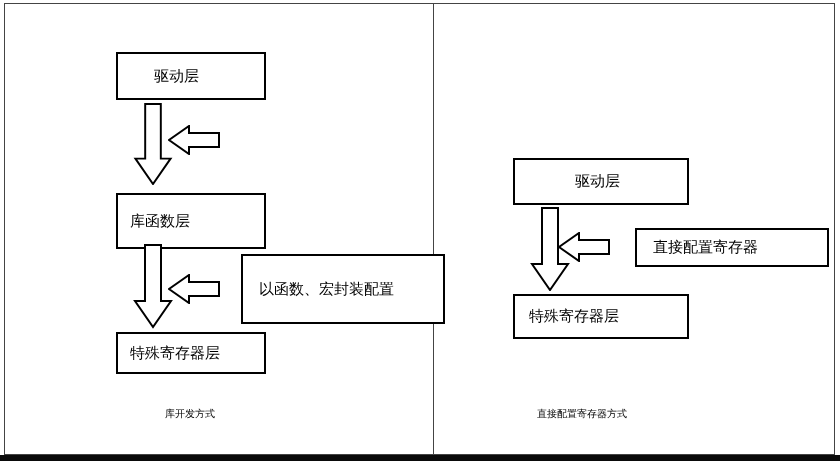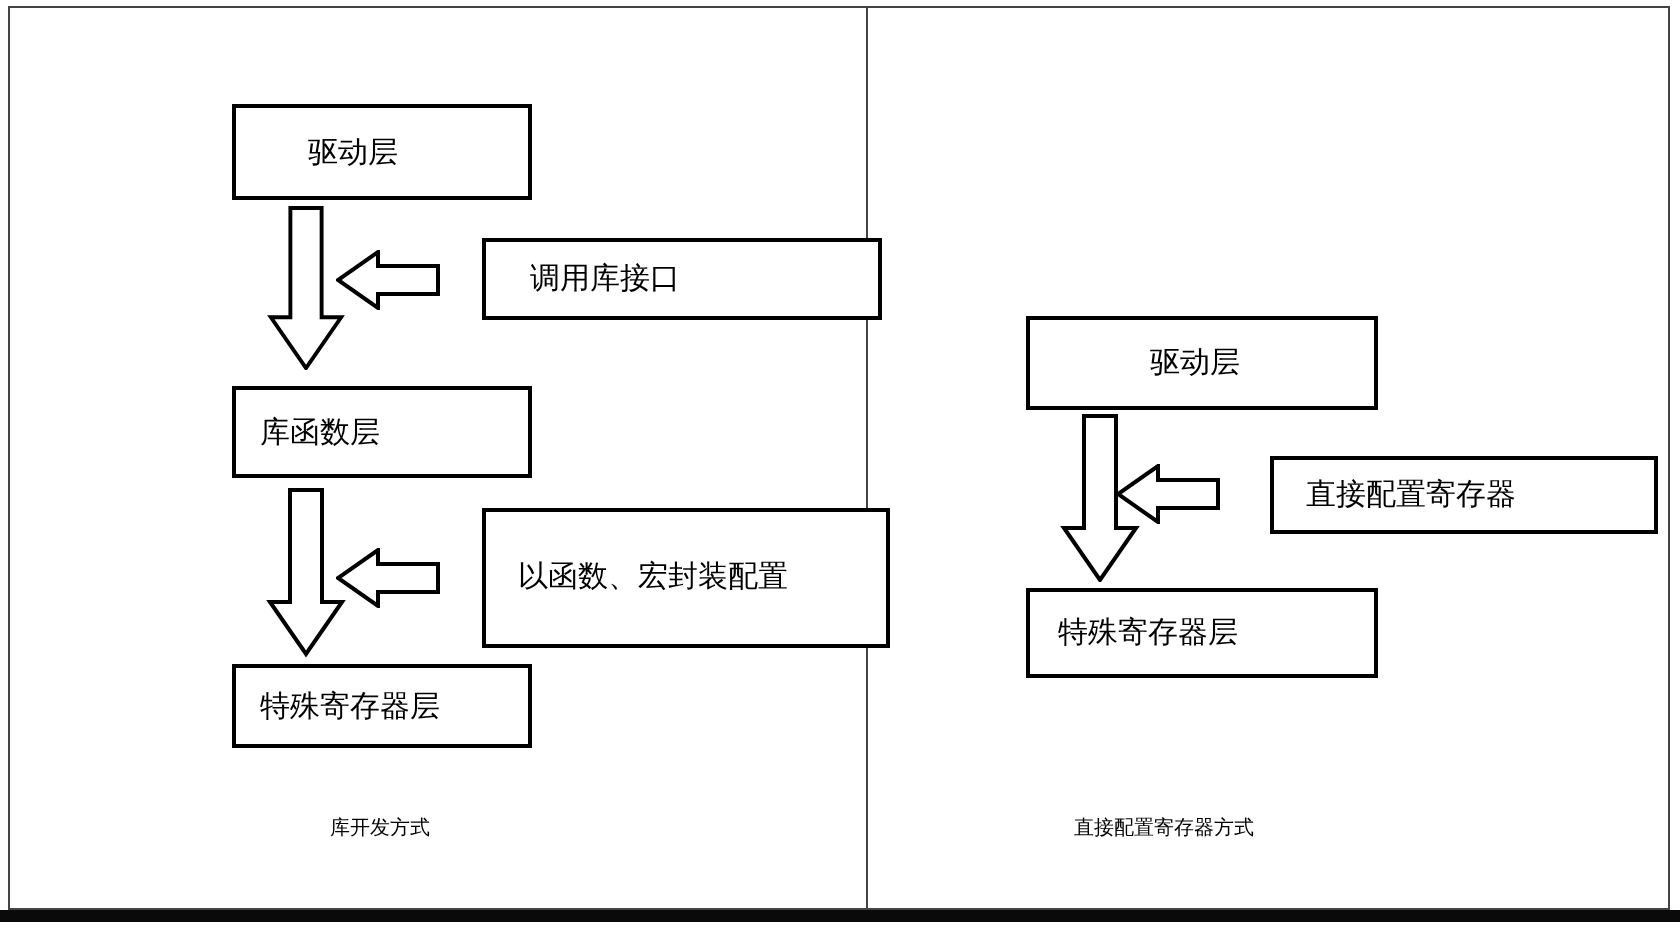--- a/index.html
+++ b/index.html
@@ -61,25 +61,22 @@
       <polygon points="12,1 28,1 28,57 38,57 20,83 2,57 12,57" fill="#ffffff" stroke="#000000" stroke-width="2" stroke-linejoin="miter"></polygon>
     </svg>
   </div>
 
   <div class="arrow" style="left:168px;top:125px;">
     <svg width="52" height="30" viewBox="0 0 52 30">
       <polygon points="51,8 21,8 21,1 1,15 21,29 21,22 51,22" fill="#ffffff" stroke="#000000" stroke-width="2" stroke-linejoin="miter"></polygon>
     </svg>
   </div>
 
-  <div class="box" style="left:218px;top:119px;width:200px;height:41px;padding-left:22px;">
-    <span>调用库接口</span>
-  </div>
 
-  <div class="box" style="left:93px;top:193px;width:150px;height:46px;padding-left:12px;">
+  <div class="box" style="left:93px;top:193px;width:150px;height:56px;padding-left:12px;">
     <span>库函数层</span>
   </div>
 
   <div class="arrow" style="left:133px;top:243px;">
     <svg width="40" height="86" viewBox="0 0 40 84">
       <polygon points="12,1 28,1 28,57 38,57 20,83 2,57 12,57" fill="#ffffff" stroke="#000000" stroke-width="2" stroke-linejoin="miter"></polygon>
     </svg>
   </div>
 
   <div class="arrow" style="left:168px;top:274px;">

